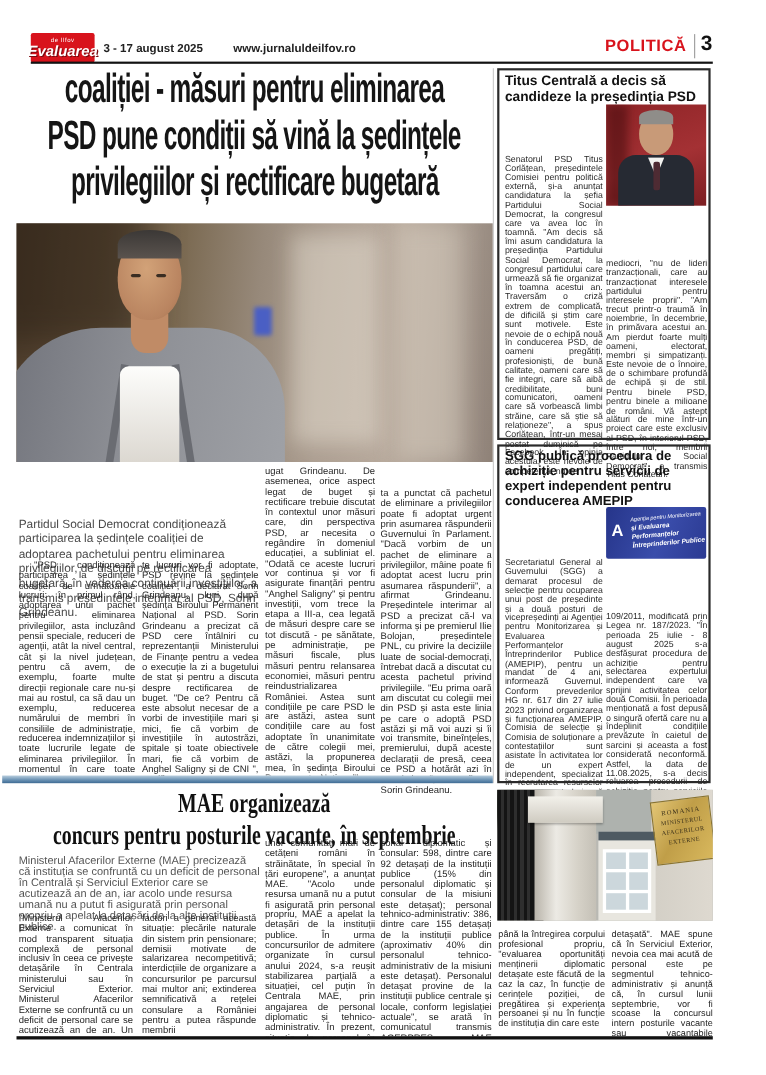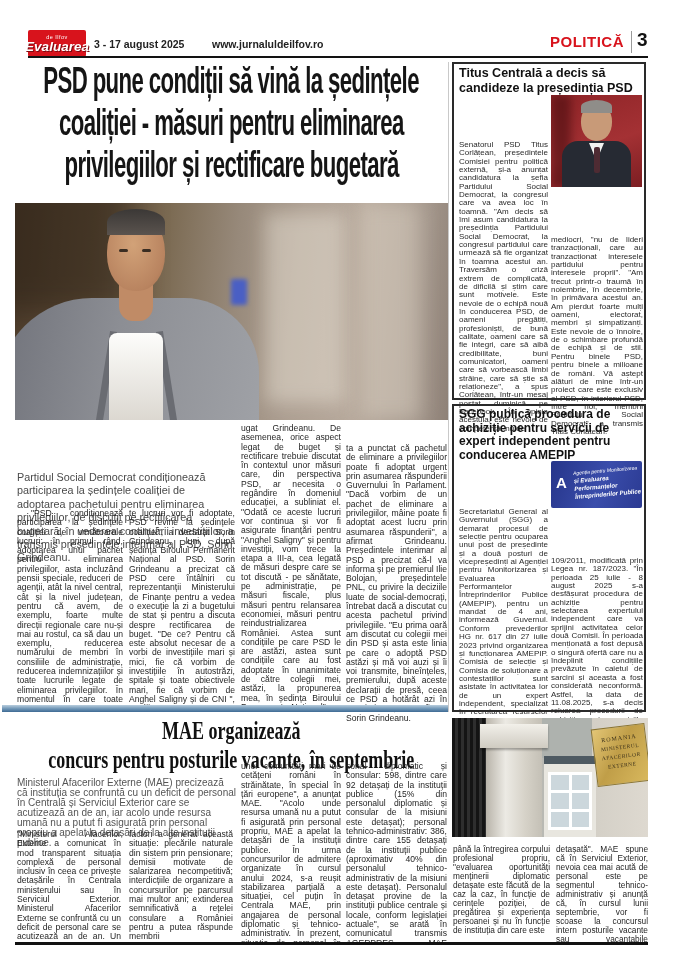--- a/index.html
+++ b/index.html
@@ -136,24 +136,24 @@
   </div>
   <div class="abs hdr-date">3 - 17 august 2025</div>
   <div class="abs hdr-url">www.jurnaluldeilfov.ro</div>
   <div class="abs hdr-section">POLITICĂ</div>
   <div class="abs hdr-div"></div>
   <div class="abs hdr-num">3</div>
   <div class="abs hdr-rule"></div>
 
   <div class="abs headline">
     <div class="h1line">
+      <span>coaliției - măsuri pentru eliminarea</span>
+      </div>
+    <div class="h1line">
       <span>PSD pune condiții să vină la ședințele</span>
-      </div>
-    <div class="h1line">
-      <span>coaliției - măsuri pentru eliminarea</span>
       </div>
     <div class="h1line">
       <span>privilegiilor și rectificare bugetară</span>
       </div>
   </div>
 
   <div class="abs photo-main">
     <div class="pm-blur1"></div>
     <div class="pm-blur2"></div>
     <div class="pm-dark"></div>

